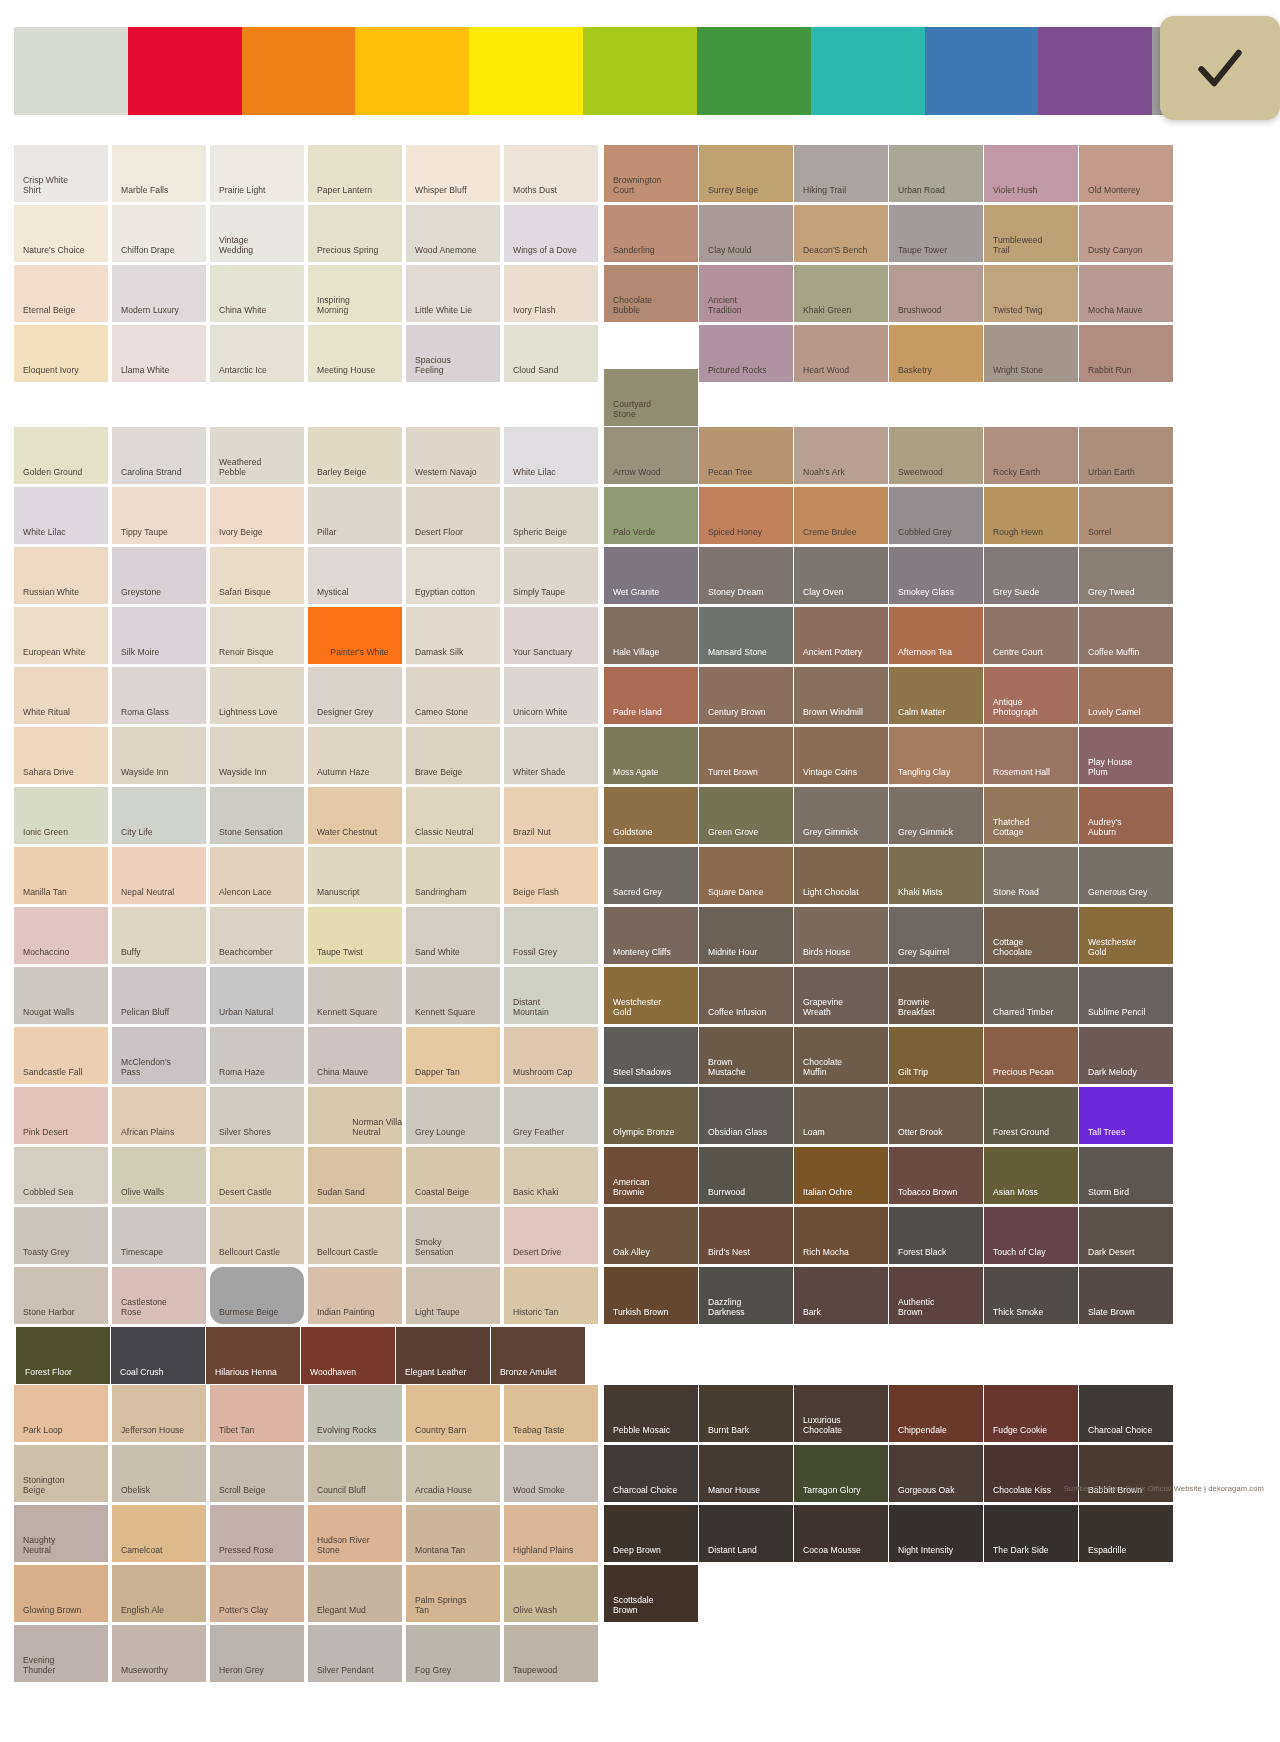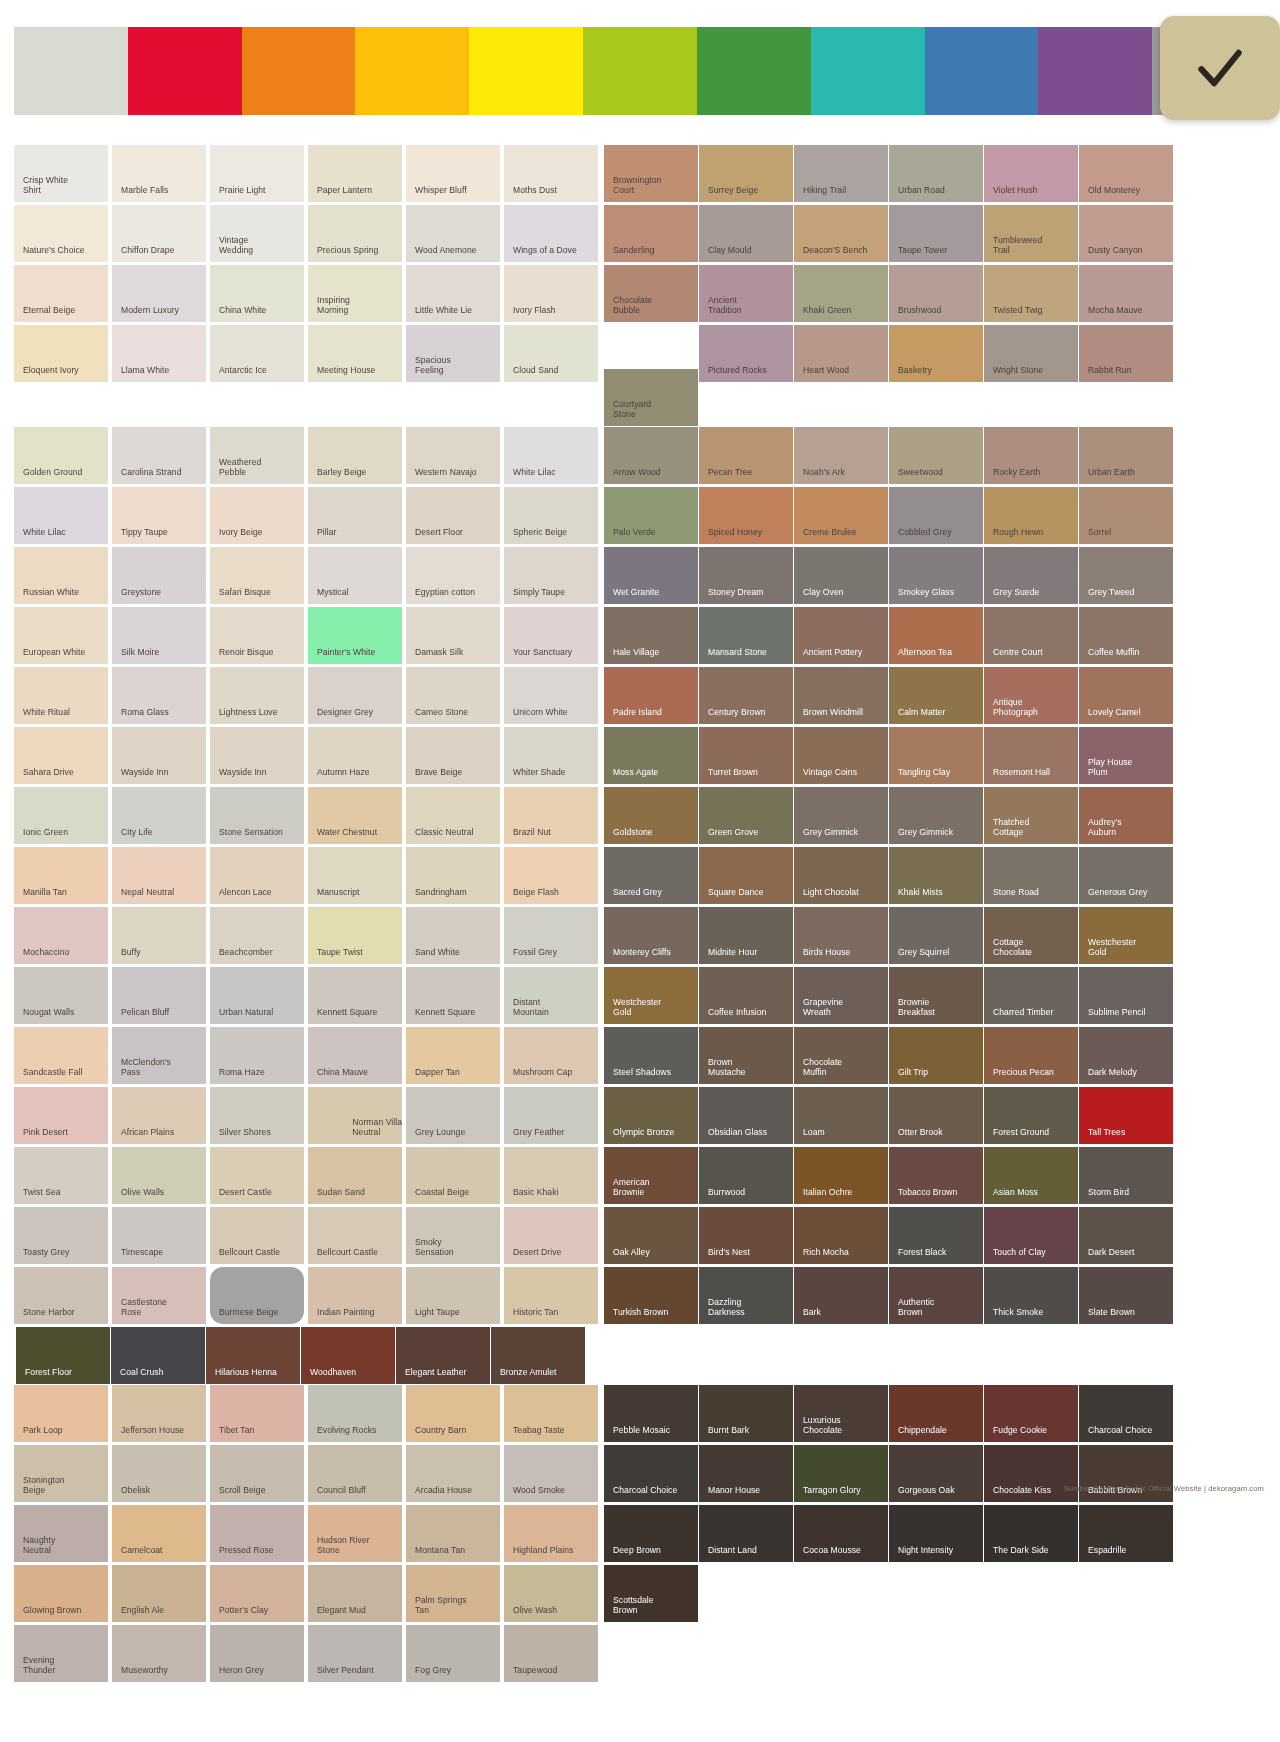--- a/index.html
+++ b/index.html
@@ -403,21 +403,21 @@
         <div class="side-light" style="display: flex;">
           <div class="pcell dark-text" style="background: rgb(234, 220, 198);">
             <div class="nm">European White</div>
           </div>
           <div class="pcell dark-text" style="background: rgb(218, 211, 215);">
             <div class="nm">Silk Moire</div>
           </div>
           <div class="pcell dark-text" style="background: rgb(227, 218, 203);">
             <div class="nm">Renoir Bisque</div>
           </div>
-          <div class="pcell dark-text" style="background: #86efac;">
+          <div class="pcell dark-text" style="background: #f97316; justify-content: center;">
             <div class="nm">Painter's White</div>
           </div>
           <div class="pcell dark-text" style="background: rgb(225, 217, 204);">
             <div class="nm">Damask Silk</div>
           </div>
           <div class="pcell dark-text" style="background: rgb(222, 211, 208);">
             <div class="nm">Your Sanctuary</div>
           </div>
         </div>
         <div class="side-dark" style="display: flex;">
@@ -779,29 +779,29 @@
           </div>
           <div class="pcell light-text" style="background: rgb(108, 95, 79);">
             <div class="nm">Loam</div>
           </div>
           <div class="pcell light-text" style="background: rgb(106, 91, 76);">
             <div class="nm">Otter Brook</div>
           </div>
           <div class="pcell light-text" style="background: rgb(96, 90, 74);">
             <div class="nm">Forest Ground</div>
           </div>
-          <div class="pcell light-text" style="background: #b91c1c;">
+          <div class="pcell light-text" style="background: #6d28d9;">
             <div class="nm">Tall Trees</div>
           </div>
         </div>
       </div>
       <div class="prow">
         <div class="side-light" style="display: flex;">
           <div class="pcell dark-text" style="background: rgb(212, 206, 194);">
-            <div class="nm">Twist Sea</div>
+            <div class="nm">Cobbled Sea</div>
           </div>
           <div class="pcell dark-text" style="background: rgb(207, 205, 182);">
             <div class="nm">Olive Walls</div>
           </div>
           <div class="pcell dark-text" style="background: rgb(217, 205, 180);">
             <div class="nm">Desert Castle</div>
           </div>
           <div class="pcell dark-text" style="background: rgb(215, 194, 161);">
             <div class="nm">Sudan Sand</div>
           </div>

